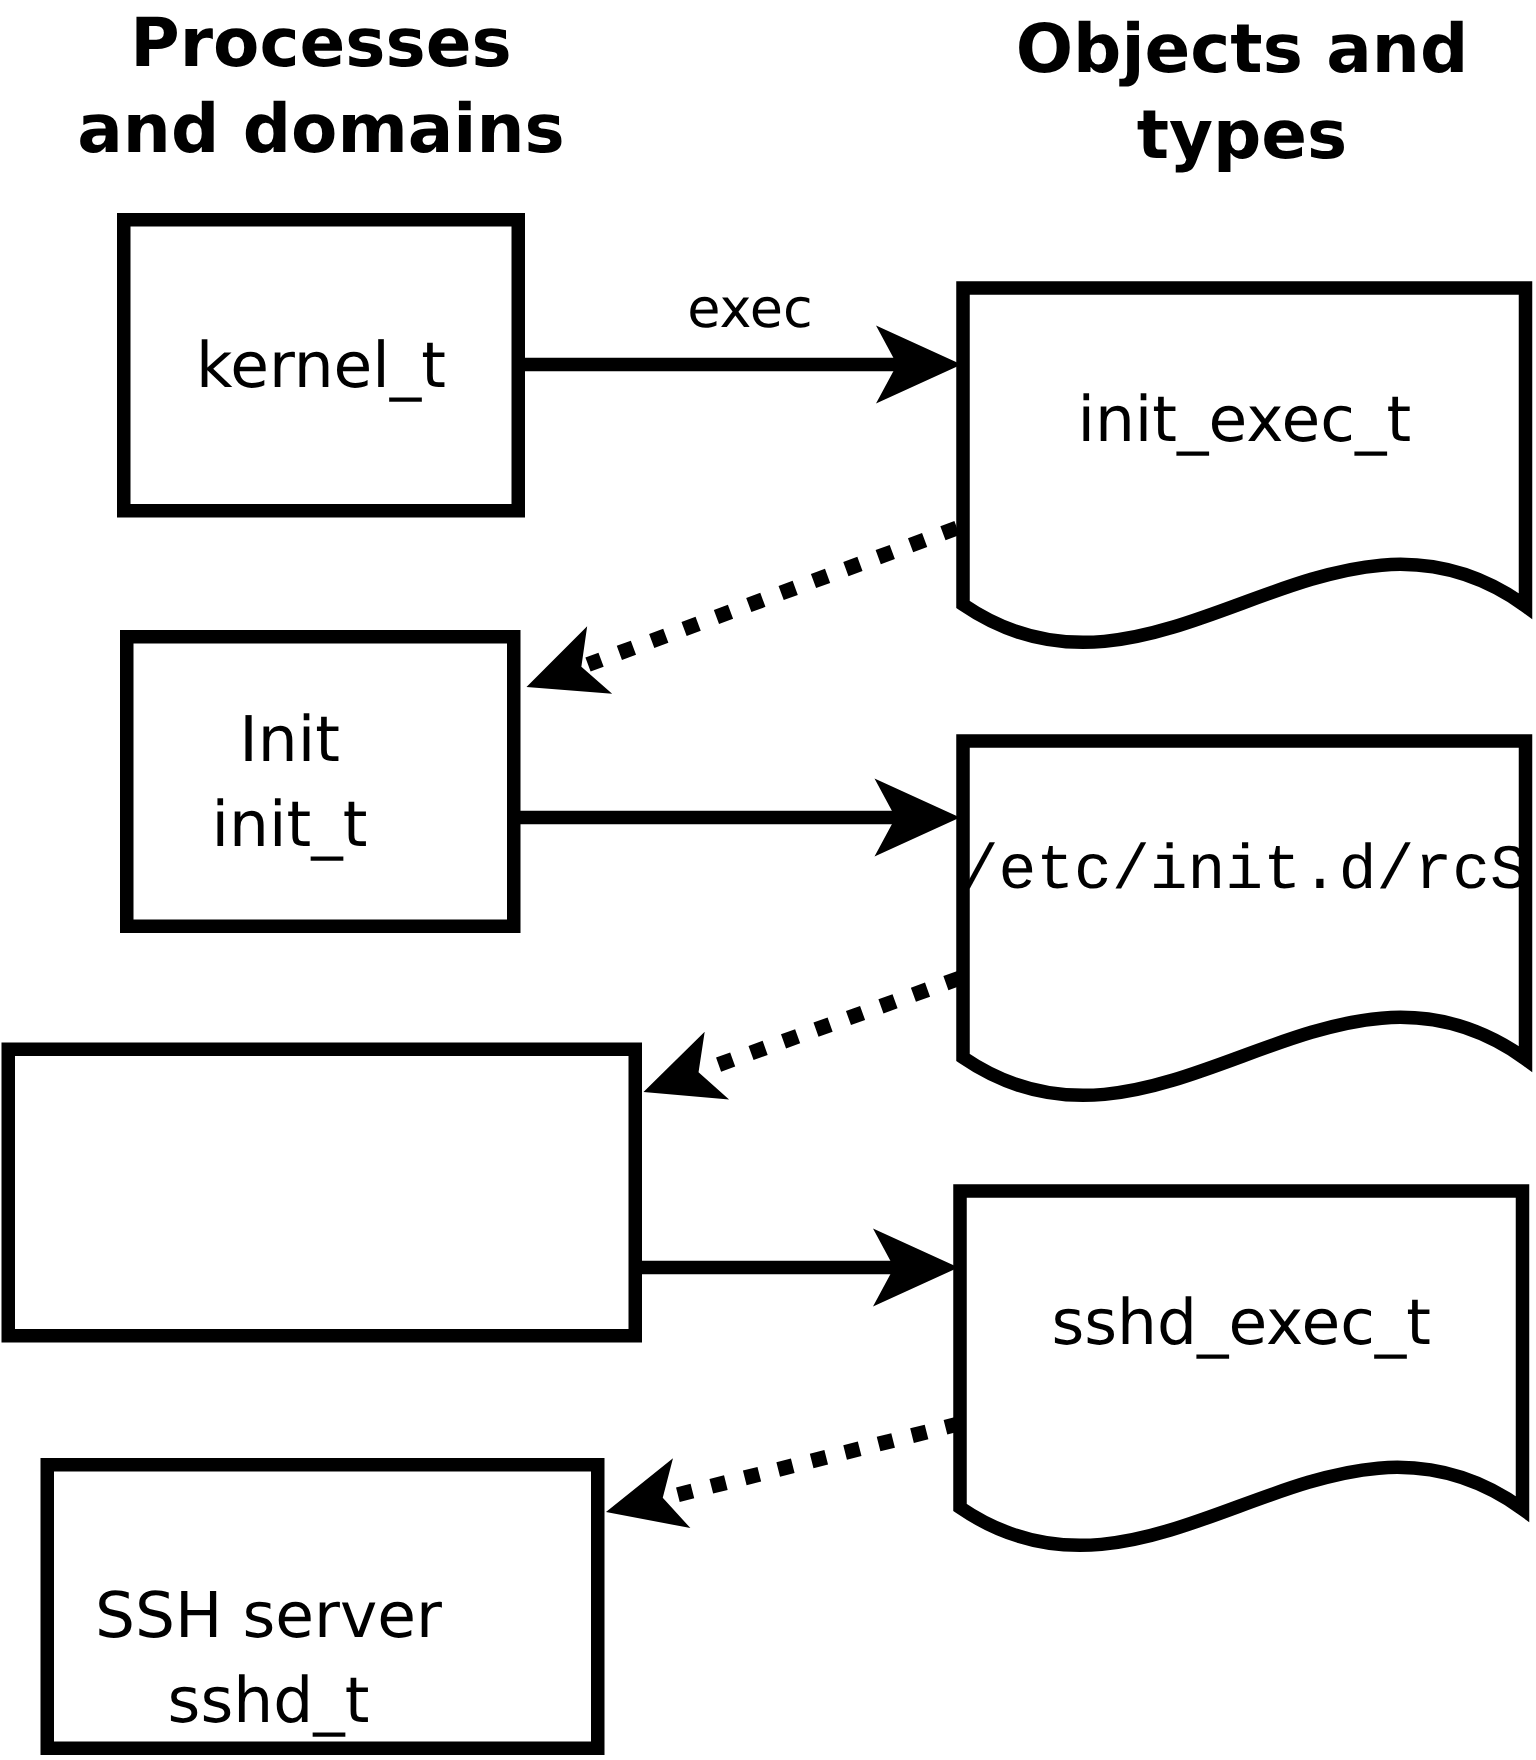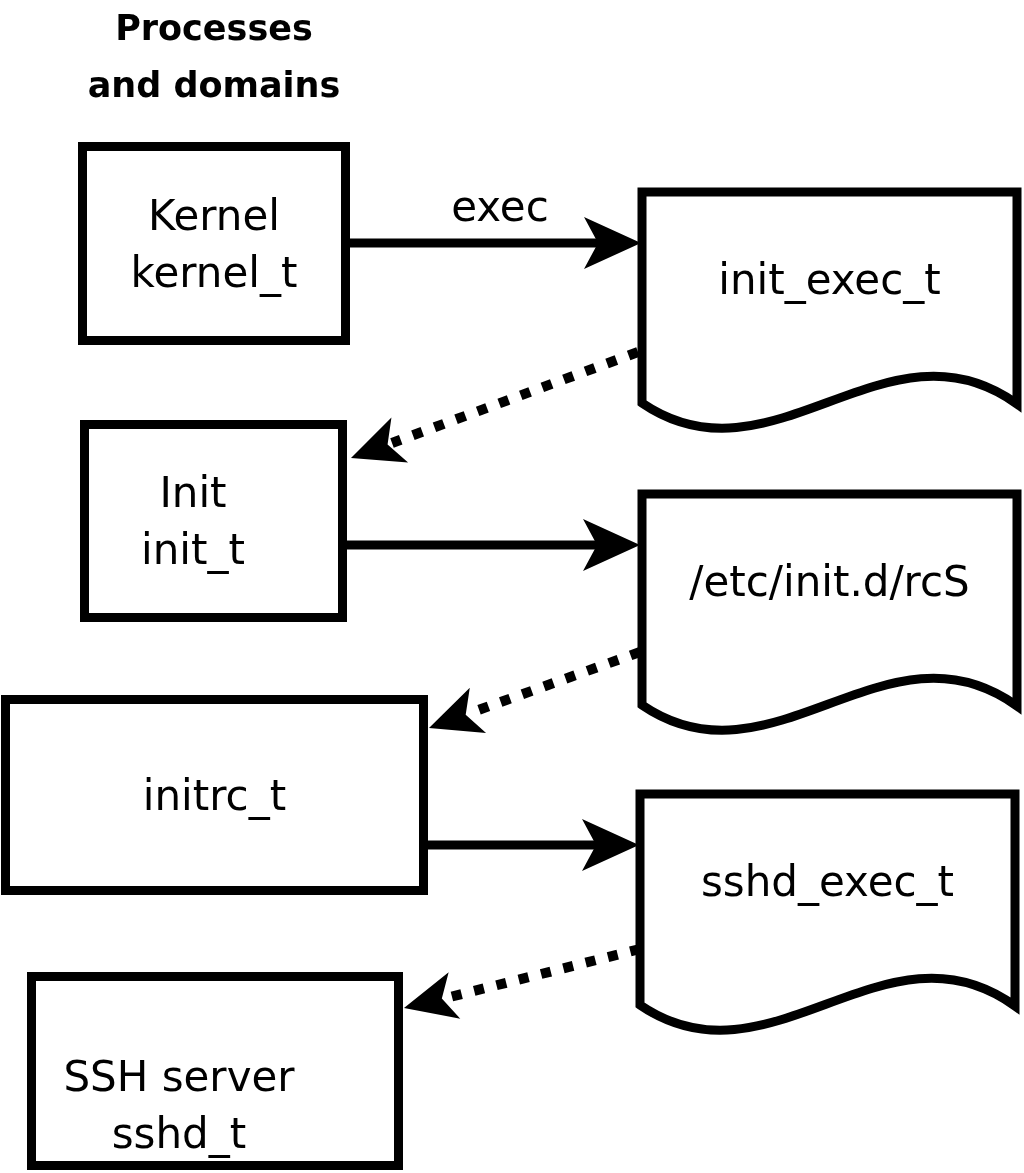--- a/index.html
+++ b/index.html
@@ -29,26 +29,26 @@
     flex-direction: column;
     align-items: center;
     justify-content: center;
     text-align: center;
     font-size: 42px;
     line-height: 57px;
     color: #000000;
   }
   .hdr {
     font-weight: bold;
-    font-size: 35px;
+    font-size: 45px;
     line-height: 57px;
     white-space: pre-line;
   }
   .edge-lbl {
-    font-size: 42px;
+    font-size: 36px;
     line-height: 52px;
   }
 </style>
 </head>
 <body>
 
 <div class="canvas">
 
   <svg class="shapes" viewBox="0 0 1024 1173" xmlns="http://www.w3.org/2000/svg">
 
@@ -89,42 +89,42 @@
     <g>
       <line x1="640" y1="949" x2="446" y2="998" stroke="#000000" stroke-width="10" stroke-dasharray="10 13"></line>
       <g transform="translate(404,1008) rotate(166)">
         <polygon points="0,0 -52,-24 -39,0 -52,24" fill="#000000"></polygon>
       </g>
     </g>
   </svg>
 
   <div class="lbl hdr" style="left:20px; top:0px; width:388px; height:114px;">Processes
 and domains</div>
+  <div class="lbl hdr" style="left:634px; top:4px; width:388px; height:114px;">Objects and
+types</div>
 
   <div class="lbl edge-lbl" style="left:440px; top:181px; width:120px; height:52px;">exec</div>
 
   <div class="lbl" style="left:78px; top:142px; width:272px; height:203px;">
-    <div>Kernel</div>
     <div>kernel_t</div>
   </div>
   <div class="lbl" style="left:80px; top:420px; width:226px; height:202px;">
     <div>Init</div>
     <div>init_t</div>
   </div>
   <div class="lbl" style="left:1px; top:695px; width:427px; height:200px;">
-    <div>initrc_t</div>
   </div>
   <div class="lbl" style="left:27px; top:1006px; width:304px; height:198px;">
     <div>SSH server</div>
     <div>sshd_t</div>
   </div>
 
   <div class="lbl" style="left:642px; top:192px; width:375px; height:174px;">
     <div>init_exec_t</div>
   </div>
-  <div class="lbl" style="left:642px; top:494px; width:375px; height:174px;">
+  <div class="lbl" style="left:642px; top:494px; width:375px; height:174px;font-family:Liberation Mono, monospace;">
     <div>/etc/init.d/rcS</div>
   </div>
   <div class="lbl" style="left:640px; top:794px; width:375px; height:174px;">
     <div>sshd_exec_t</div>
   </div>
 
 </div>
 
 </body></html>

